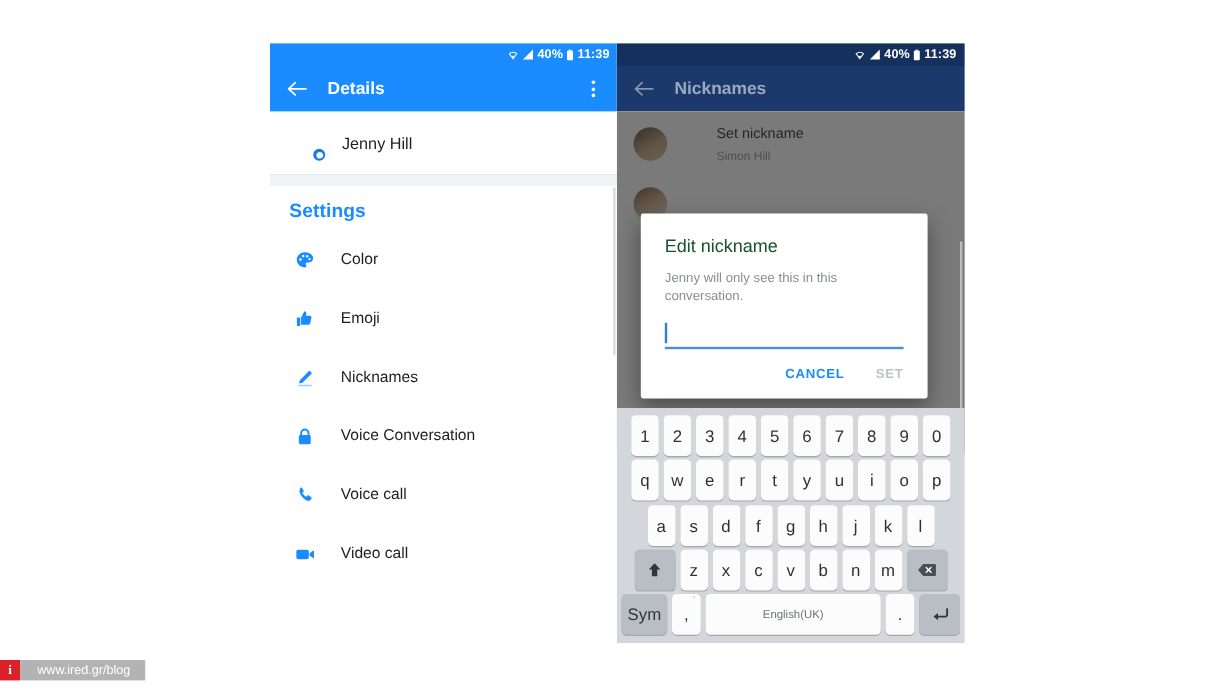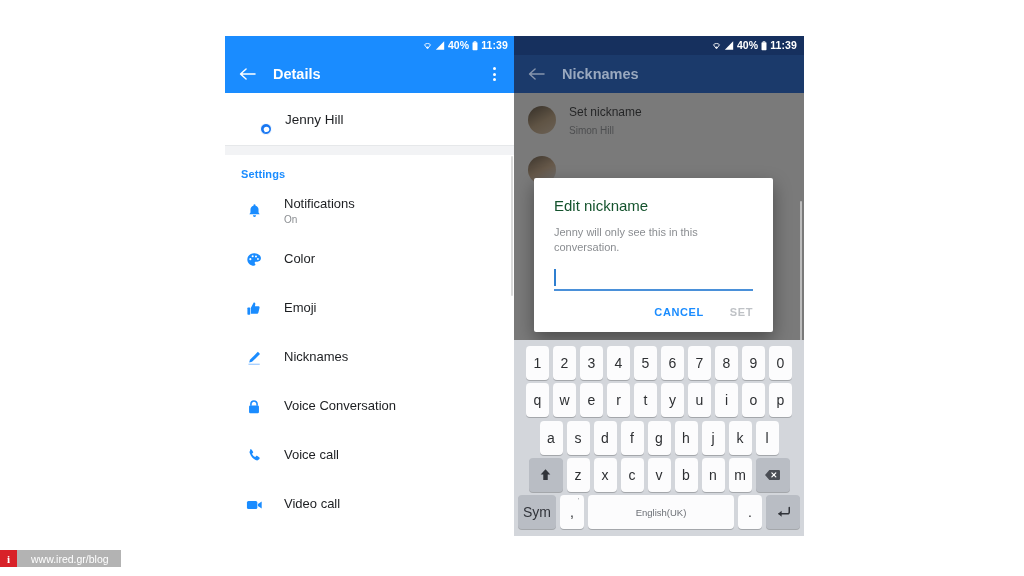--- a/index.html
+++ b/index.html
@@ -56,40 +56,40 @@
     width: 12px; height: 12px; border-radius: 50%;
     background: #1877f2; border: 1.6px solid #fff;
     display: flex; align-items: center; justify-content: center;
   }
   .contact-name { margin-left: 14px; font-size: 13.5px; color: #1c1e21; }
 
   .divider-gap { height: 10px; background: #f2f3f5; border-top: 1px solid #e6e8ea; }
 
   
   .section-label {
-    font-size: 11px; font-weight: bold; color: #1a8cff;
+    font-size: 16px; font-weight: bold; color: #1a8cff;
     padding: 13px 16px 6px 16px; letter-spacing: .1px;
   }
   .list-item { display: flex; align-items: center; min-height: 49px; padding: 0 16px; }
   .li-icon { width: 26px; flex: 0 0 26px; display: flex; align-items: center; justify-content: center; }
   .li-texts { margin-left: 17px; display: flex; flex-direction: column; justify-content: center; }
   .li-title { font-size: 13px; color: #1c1e21; line-height: 1.25; }
   .li-sub { font-size: 10px; color: #8a8d91; margin-top: 1px; }
 
   
   .scroll-hint {
     position: absolute; right: 2px; width: 2.5px; border-radius: 2px;
     background: rgba(0,0,0,.14);
   }
   #hint-left  { top: 120px; height: 140px; }
   #hint-right { top: 108px; height: 140px; background: rgba(255,255,255,.5); }
 
   
   .nick-body { position: relative; height: 285px; background: #ffffff; }
-  .nick-row { display: flex; align-items: center; padding: 9px 14px; }
+  .nick-row { display: flex; align-items: center; padding: 9px 14px; gap: 28px; }
   .nick-av {
     width: 28px; height: 28px; flex: 0 0 28px; border-radius: 50%;
   }
   .nick-av.a { background: linear-gradient(150deg,#4a3b28,#b99a72 55%,#d9bfa2); }
   .nick-av.b { background: linear-gradient(150deg,#5d4a34,#caa67f 50%,#e4e6ea); }
   .nick-texts { margin-left: 13px; }
   .nick-title { font-size: 12px; color: #1c1e21; }
   .nick-sub { font-size: 10px; color: #8a8d91; margin-top: 1px; }
   .scrim { position: absolute; inset: 0; background: rgba(40,40,40,.62); }
 
@@ -197,32 +197,20 @@
             </svg>
         </span>
       </span>
       <span class="contact-name">Jenny Hill</span>
     </div>
 
     <div class="divider-gap"></div>
 
     <div class="section-label">Settings</div>
 
-    <div class="list-item">
-      <span class="li-icon">
-        <svg width="15" height="16" viewBox="0 0 16 17">
-            <path d="M8 1.2a1.1 1.1 0 0 1 1.1 1.1v.5A4.4 4.4 0 0 1 12.3 7v3.2l1.2 1.7H2.5l1.2-1.7V7a4.4 4.4 0 0 1 3.2-4.2v-.5A1.1 1.1 0 0 1 8 1.2z" fill="#1a8cff"></path>
-            <path d="M6.3 13.1h3.4a1.7 1.7 0 0 1-3.4 0z" fill="#1a8cff"></path>
-          </svg>
-      </span>
-      <span class="li-texts">
-        <span class="li-title">Notifications</span>
-        <span class="li-sub">On</span>
-      </span>
-    </div>
 
     <div class="list-item">
       <span class="li-icon">
         <svg width="16" height="16" viewBox="0 0 17 17">
             <path d="M8.5 1.3C4.6 1.3 1.4 4.2 1.4 8s3.2 6.7 7.1 6.7c.9 0 1.5-.6 1.5-1.3 0-.4-.2-.7-.4-.9-.2-.3-.4-.5-.4-.9 0-.7.6-1.3 1.4-1.3h1.6c2.1 0 3.7-1.6 3.7-3.6 0-3-3.1-5.4-7.4-5.4z" fill="#1a8cff"></path>
             <circle cx="4.6" cy="7.6" r="1.1" fill="#fff"></circle>
             <circle cx="7.1" cy="4.6" r="1.1" fill="#fff"></circle>
             <circle cx="10.6" cy="4.8" r="1.05" fill="#fff"></circle>
             <circle cx="12.7" cy="7.4" r="1" fill="#fff"></circle>
           </svg>

